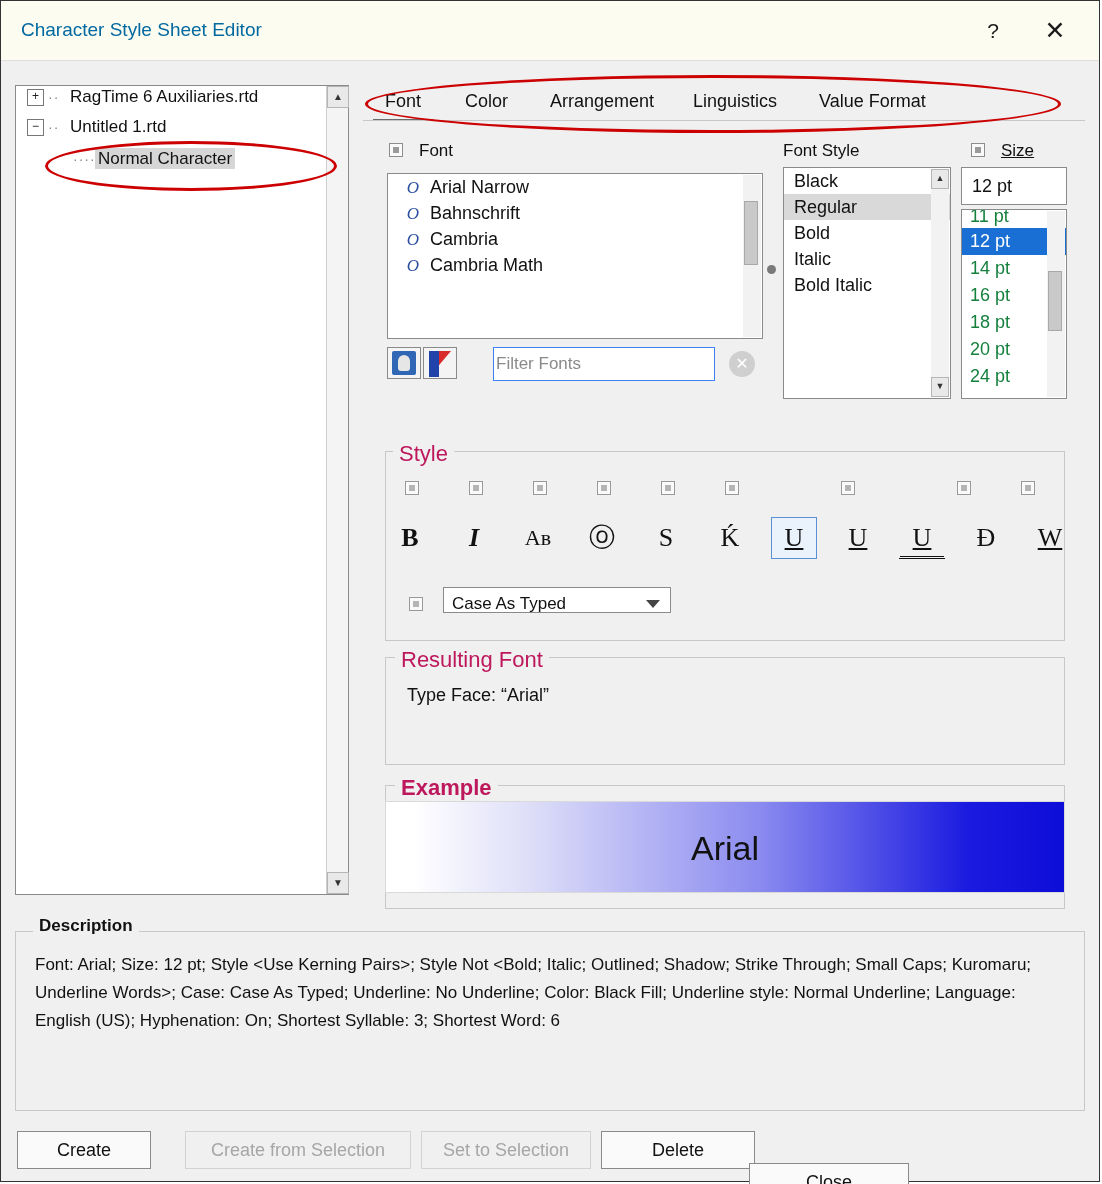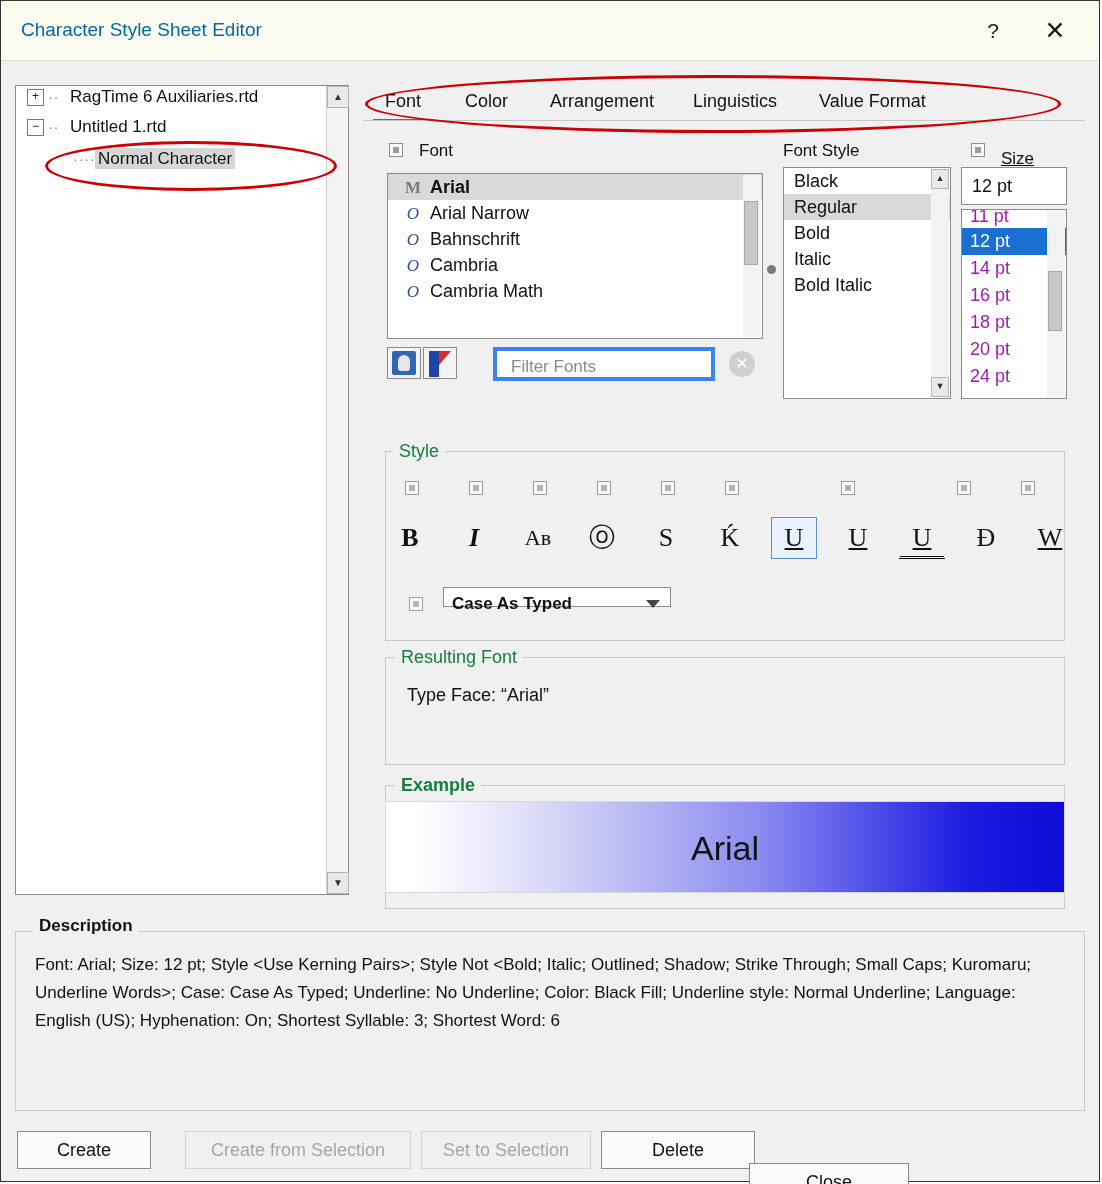--- a/index.html
+++ b/index.html
@@ -252,46 +252,46 @@
     padding-left: 10px;
   }
   .size-list {
     left: 598px; top: 84px;
     width: 106px; height: 190px;
   }
   .size-row {
     height: 27px;
     line-height: 27px;
     font-size: 18px;
-    color: #a21caf;
+    color: #15803d;
     padding-left: 8px;
   }
   .size-row.sel { background: #1a6fd4; color: #ffffff; }
   .size-row.clipped { height: 18px; line-height: 12px; overflow: hidden; }
   
   .btn-sm {
     position: absolute;
     width: 34px; height: 32px;
     border: 1px solid #8a8a8a;
     background: #f4f4f4;
     box-sizing: border-box;
     cursor: pointer;
     overflow: hidden;
   }
   .filter-input {
     position: absolute;
     left: 130px; top: 222px;
     width: 222px; height: 34px;
-    border: 4px solid #3b82f6;
+    border: 1px solid #3b82f6;
     background: #ffffff;
     box-sizing: border-box;
     font-size: 17px;
     color: #8a8a8a;
     line-height: 32px;
-    padding-left: 14px;
+    padding-left: 2px;
   }
   .clear-x {
     position: absolute;
     left: 366px; top: 226px;
     width: 26px; height: 26px;
     border-radius: 13px;
     background: #cfcfcf;
     color: #ffffff;
     font-size: 16px;
     text-align: center;
@@ -300,22 +300,22 @@
   }
   
   .fieldset {
     position: absolute;
     border: 1px solid #c8c8c8;
     box-sizing: border-box;
   }
   .fieldset-title {
     position: absolute;
     background: #f0f0f0;
-    font-size: 18px;
-    color: #15803d;
+    font-size: 22px;
+    color: #be185d;
     padding: 0 6px;
   }
   .sbtn {
     position: absolute;
     width: 46px; height: 42px;
     border: 1px solid transparent;
     box-sizing: border-box;
     font-size: 26px;
     text-align: center;
     line-height: 40px;
@@ -338,30 +338,29 @@
   .scb::after {
     content: "";
     position: absolute;
     left: 3px; top: 3px;
     width: 6px; height: 6px;
     background: #b5b5b5;
   }
   .case-select {
     position: absolute;
     left: 80px; top: 462px;
-    width: 228px; height: 20px;
+    width: 228px; height: 26px;
     border: 1px solid #8a8a8a;
     background: #ffffff;
     box-sizing: border-box;
     font-size: 17px;
     color: #111;
     line-height: 32px;
     padding-left: 8px;
     cursor: pointer;
-    font-weight: bold;
   }
   .case-caret {
     position: absolute;
     right: 10px; top: 12px;
     width: 0; height: 0;
     border-left: 7px solid transparent;
     border-right: 7px solid transparent;
     border-top: 8px solid #444;
   }
   .result-text {
@@ -482,21 +481,20 @@
     <div class="tab" style="left:444px;">Value Format</div>
   </div>
   <div class="tabs-underline"></div>
 
   <div class="panel">
 
     <div class="chk-sq" style="left:26px; top:18px;"></div>
     <div class="grp-label" style="left:56px; top:16px;">Font</div>
 
     <div class="listbox font-list">
-      <div class="font-row sel"><span class="fi">M</span><span class="fname">Arial</span></div>
       <div class="font-row"><span class="fi">O</span><span class="fname">Arial Narrow</span></div>
       <div class="font-row"><span class="fi">O</span><span class="fname">Bahnschrift</span></div>
       <div class="font-row"><span class="fi">O</span><span class="fname">Cambria</span></div>
       <div class="font-row"><span class="fi">O</span><span class="fname">Cambria Math</span></div>
       <div class="list-scroll">
         <div class="list-thumb" style="top:26px; height:64px;"></div>
       </div>
     </div>
 
     <div class="btn-sm" style="left:24px; top:222px;">
@@ -519,21 +517,21 @@
       <div class="style-row">Bold Italic</div>
       <div class="list-scroll" style="background:#f2f2f2;">
         <div style="position:absolute;left:0;top:0;width:18px;height:20px;background:#e9e9e9;border:1px solid #b5b5b5;box-sizing:border-box;font-size:9px;text-align:center;line-height:17px;color:#333;">▲</div>
         <div style="position:absolute;left:0;bottom:0;width:18px;height:20px;background:#e9e9e9;border:1px solid #b5b5b5;box-sizing:border-box;font-size:9px;text-align:center;line-height:17px;color:#333;">▼</div>
       </div>
     </div>
 
     <div class="radio-dot" style="left:404px; top:140px;"></div>
 
     <div class="chk-sq" style="left:608px; top:18px;"></div>
-    <div class="grp-label" style="left:638px; top:24px;text-decoration:underline;">Size</div>
+    <div class="grp-label" style="left:638px; top:16px;text-decoration:underline;">Size</div>
     <div class="size-box">12 pt</div>
     <div class="listbox size-list">
       <div class="size-row clipped">11 pt</div>
       <div class="size-row sel">12 pt</div>
       <div class="size-row">14 pt</div>
       <div class="size-row">16 pt</div>
       <div class="size-row">18 pt</div>
       <div class="size-row">20 pt</div>
       <div class="size-row">24 pt</div>
       <div class="list-scroll">

